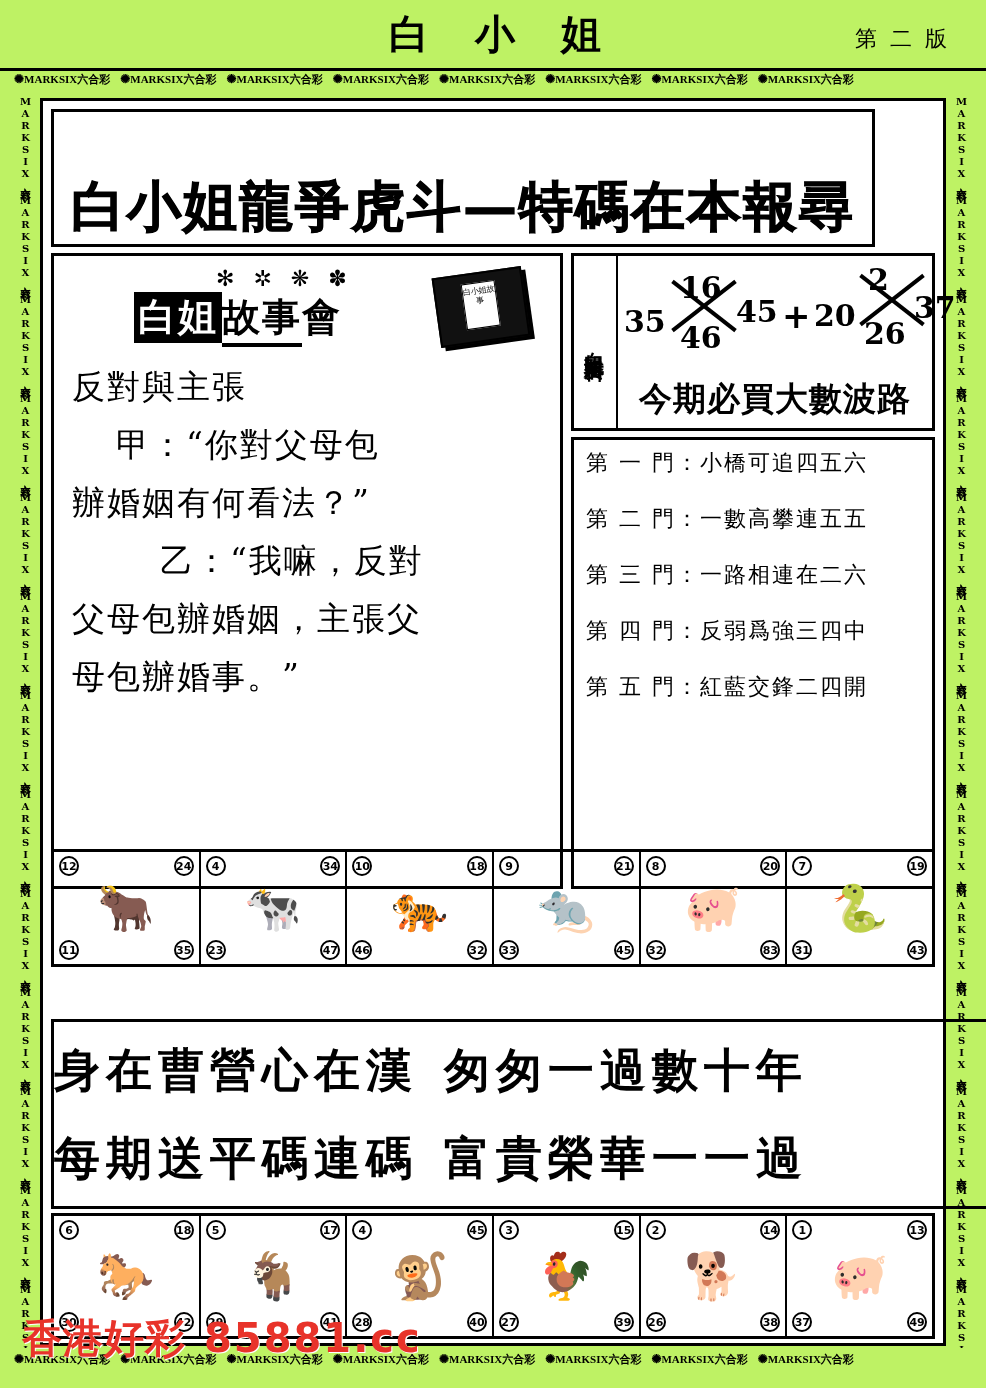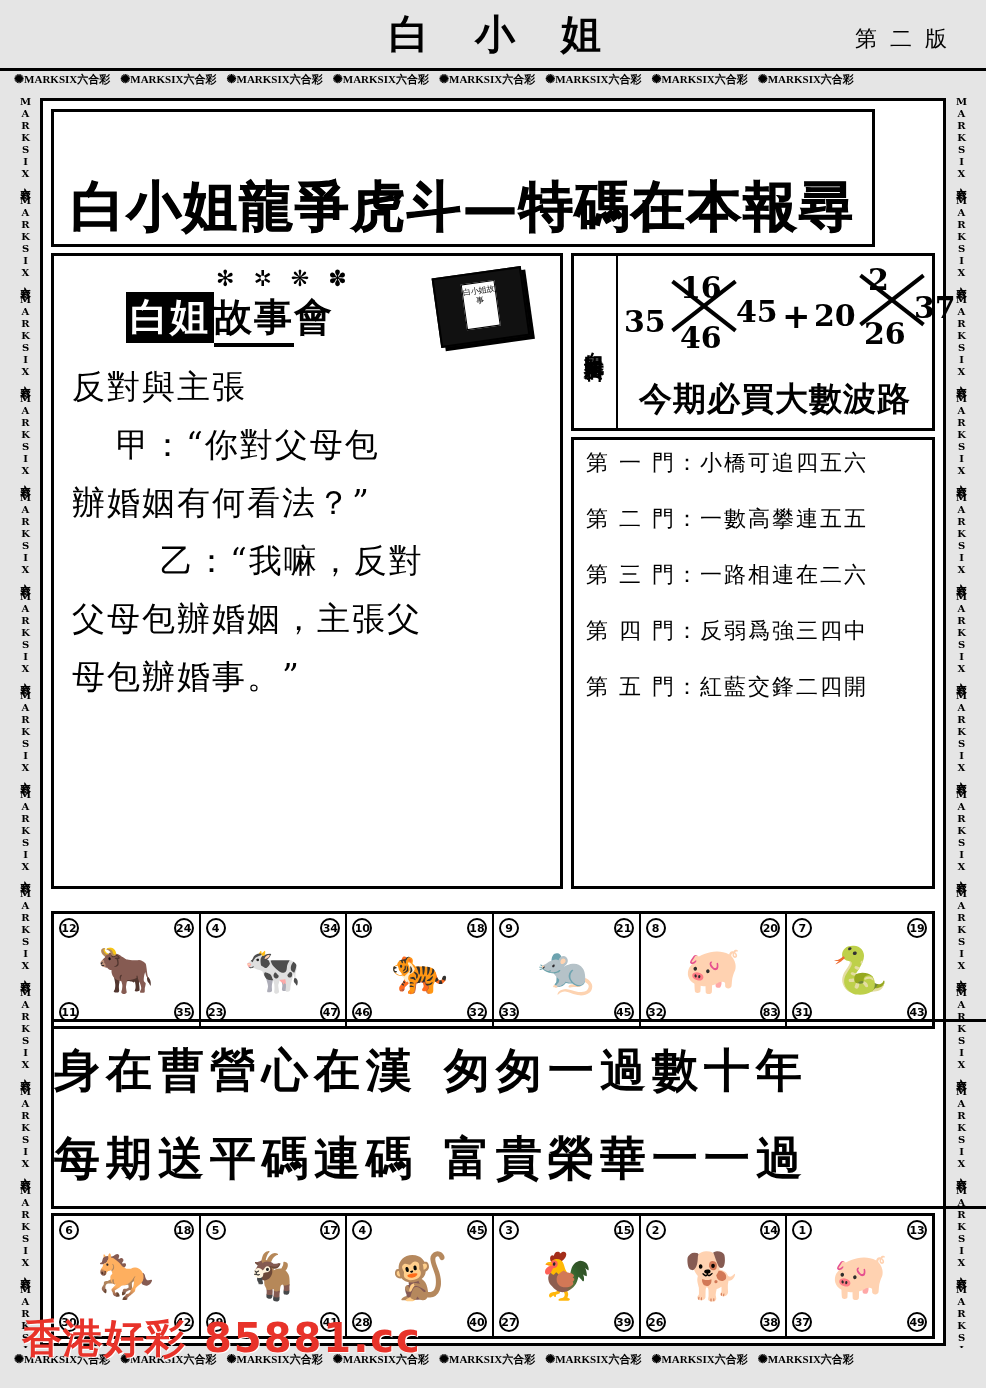--- a/index.html
+++ b/index.html
@@ -6,21 +6,21 @@
   body{
     width:986px;height:1388px;
     background:#ffffff;
     font-family:"DejaVu Sans","Liberation Sans",sans-serif;
     color:#000;
     overflow:hidden;
     position:relative;
   }
   .page{
     position:absolute;inset:0;
-    background:#e5e5e5;
+    background:#bef264;
   }
 
   
   .masthead{
     position:absolute;left:0;top:0;width:986px;height:68px;
     border-bottom:3px solid #000;
     display:flex;align-items:center;justify-content:center;
   }
   .masthead .title{
     font-family:"DejaVu Serif","Liberation Serif",serif;
@@ -89,21 +89,21 @@
   
   .story{
     position:absolute;left:8px;top:152px;width:512px;height:636px;
     border:3px solid #000;box-sizing:border-box;
     padding:10px 12px;
   }
   .story-header{
     position:relative;height:92px;
   }
   .story-logo{
-    position:absolute;left:60px;top:26px;
+    position:absolute;left:68px;top:26px;
     font-family:"DejaVu Serif","Liberation Serif",serif;
     font-weight:bold;font-size:38px;letter-spacing:2px;
   }
   .story-logo .inv{
     background:#000;color:#fff;padding:0 4px;display:inline-block;
   }
   .story-logo .udl{border-bottom:4px solid #000;display:inline-block;}
   .sparkle{
     position:absolute;left:150px;top:0px;font-size:22px;letter-spacing:6px;
   }
@@ -181,21 +181,21 @@
     font-family:"DejaVu Serif","Liberation Serif",serif;
     font-size:22px;letter-spacing:2px;margin:0 0 26px 2px;
     white-space:nowrap;
   }
 
   
   .zodiac{
     position:absolute;left:8px;width:884px;height:118px;
     border:3px solid #000;box-sizing:border-box;display:flex;
   }
-  .zodiac-top{top:810px;}
+  .zodiac-top{top:748px;}
   .zodiac-bottom{top:1112px;height:126px;}
   .zcell{
     flex:1;border-right:2px solid #000;position:relative;
   }
   .zcell:last-child{border-right:none;}
   .ball{
     position:absolute;width:20px;height:20px;border-radius:50%;
     border:2px solid #000;font-size:11px;font-weight:bold;
     display:flex;align-items:center;justify-content:center;
     box-sizing:border-box;

